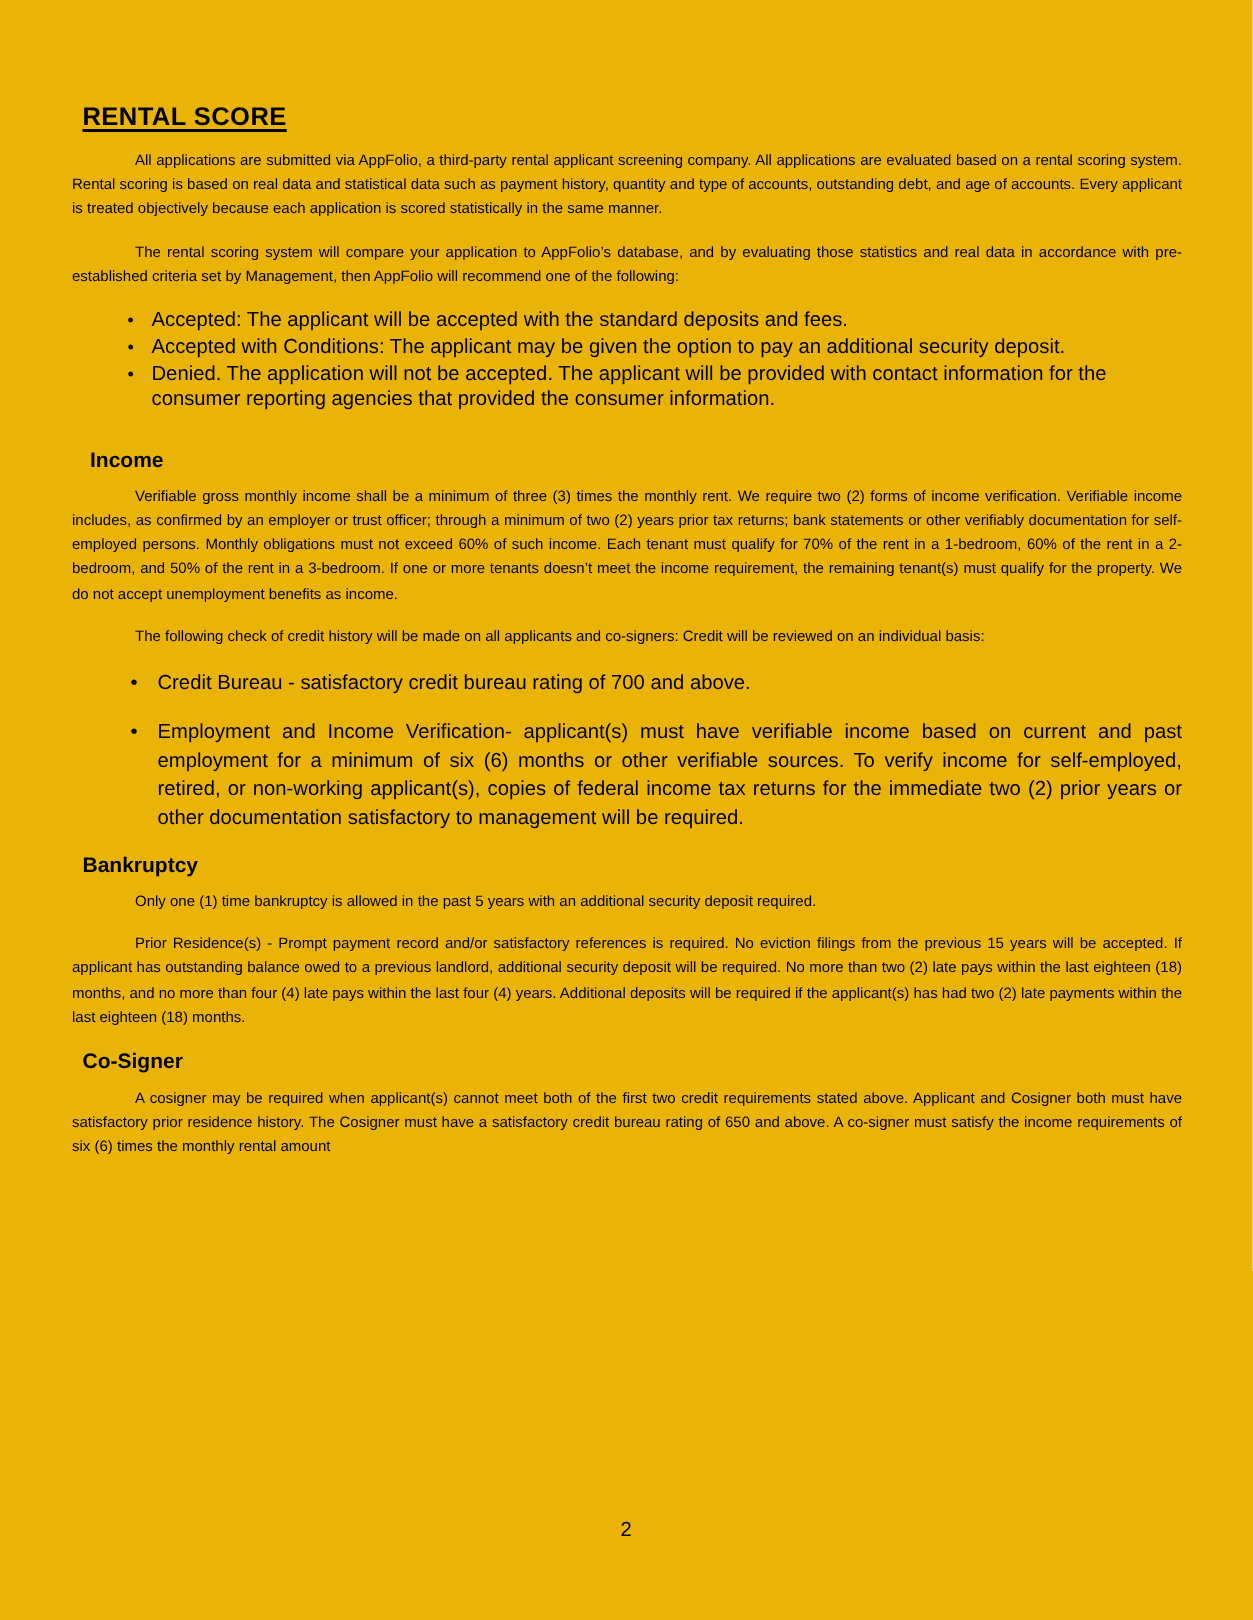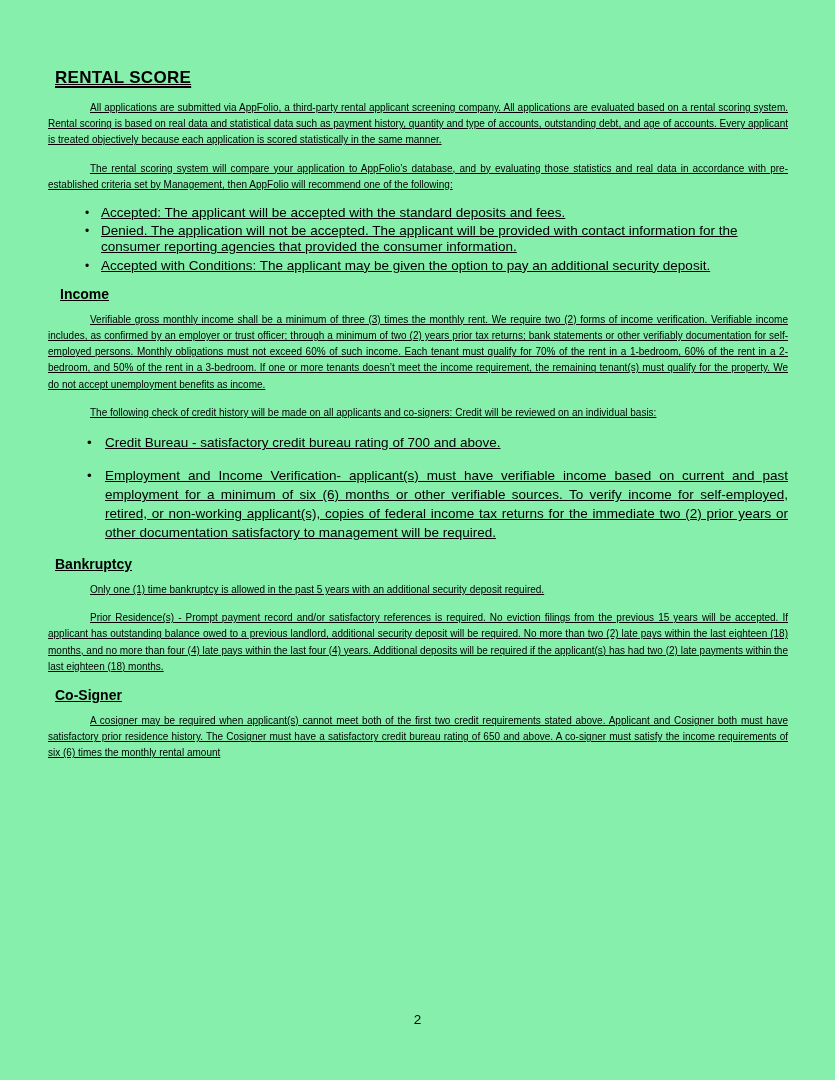--- a/index.html
+++ b/index.html
@@ -13,22 +13,21 @@
     overflow: hidden;
     font-family: "Liberation Sans", "DejaVu Sans", sans-serif;
     color: #000000;
   }
   .page {
     position: relative;
     width: 835px;
     height: 1080px;
     box-sizing: border-box;
     padding: 68px 47px 0 48px;
-    background: #86efac;
-    text-decoration: underline;
+    background: #eab308;
   }
   .title {
     font-size: 17px;
     font-weight: bold;
     letter-spacing: 0.3px;
     text-decoration: underline;
     text-decoration-thickness: 2px;
     text-underline-offset: 3px;
     line-height: 20px;
     margin: 0 0 12px 7px;
@@ -45,21 +44,21 @@
     font-weight: bold;
     line-height: 17px;
     margin: 0 0 9px 7px;
   }
   h2.section-heading.flush {
     margin-left: 0;
     padding-left: 12px;
   }
   ul.list-a {
     list-style: none;
-    margin: 0 0 12px 0;
+    margin: 0 0 24px 0;
     padding: 0;
     font-size: 13.5px;
     line-height: 16.2px;
   }
   ul.list-a li {
     position: relative;
     margin: 0 0 2px 37px;
     padding-left: 16px;
   }
   ul.list-a li::before {
@@ -104,22 +103,22 @@
 <div class="page">
 
   <h1 class="title">RENTAL SCORE</h1>
 
   <p class="body">All applications are submitted via AppFolio, a third-party rental applicant screening company. All applications are evaluated based on a rental scoring system. Rental scoring is based on real data and statistical data such as payment history, quantity and type of accounts, outstanding debt, and age of accounts. Every applicant is treated objectively because each application is scored statistically in the same manner.</p>
 
   <p class="body">The rental scoring system will compare your application to AppFolio’s database, and by evaluating those statistics and real data in accordance with pre-established criteria set by Management, then AppFolio will recommend one of the following:</p>
 
   <ul class="list-a">
     <li>Accepted: The applicant will be accepted with the standard deposits and fees.</li>
+    <li>Accepted with Conditions: The applicant may be given the option to pay an additional security deposit.</li>
     <li>Denied. The application will not be accepted. The applicant will be provided with contact information for the consumer reporting agencies that provided the consumer information.</li>
-    <li>Accepted with Conditions: The applicant may be given the option to pay an additional security deposit.</li>
   </ul>
 
   <h2 class="section-heading flush">Income</h2>
 
   <p class="body">Verifiable gross monthly income shall be a minimum of three (3) times the monthly rent. We require two (2) forms of income verification. Verifiable income includes, as confirmed by an employer or trust officer; through a minimum of two (2) years prior tax returns; bank statements or other verifiably documentation for self- employed persons. Monthly obligations must not exceed 60% of such income. Each tenant must qualify for 70% of the rent in a 1-bedroom, 60% of the rent in a 2-bedroom, and 50% of the rent in a 3-bedroom. If one or more tenants doesn’t meet the income requirement, the remaining tenant(s) must qualify for the property. We do not accept unemployment benefits as income.</p>
 
 
   <p class="body">The following check of credit history will be made on all applicants and co-signers: Credit will be reviewed on an individual basis:</p>
 
   <ul class="list-b">

